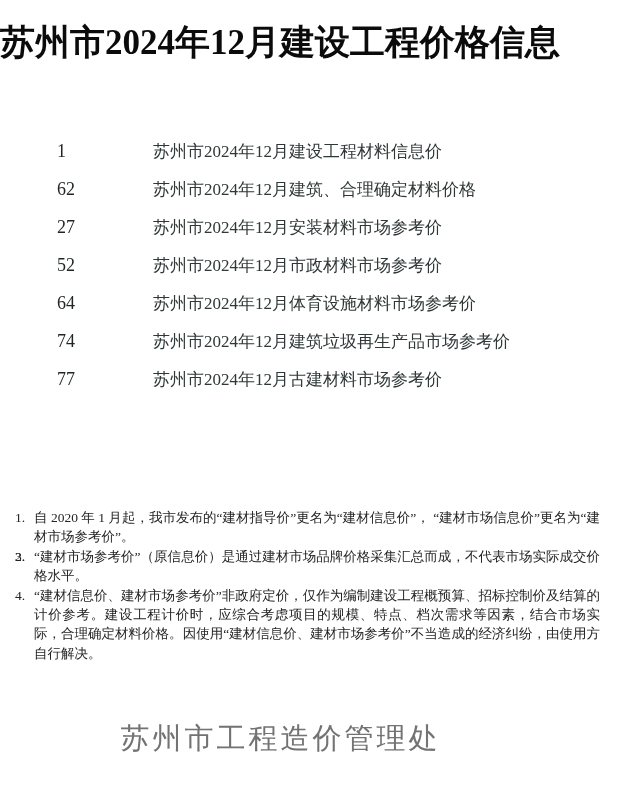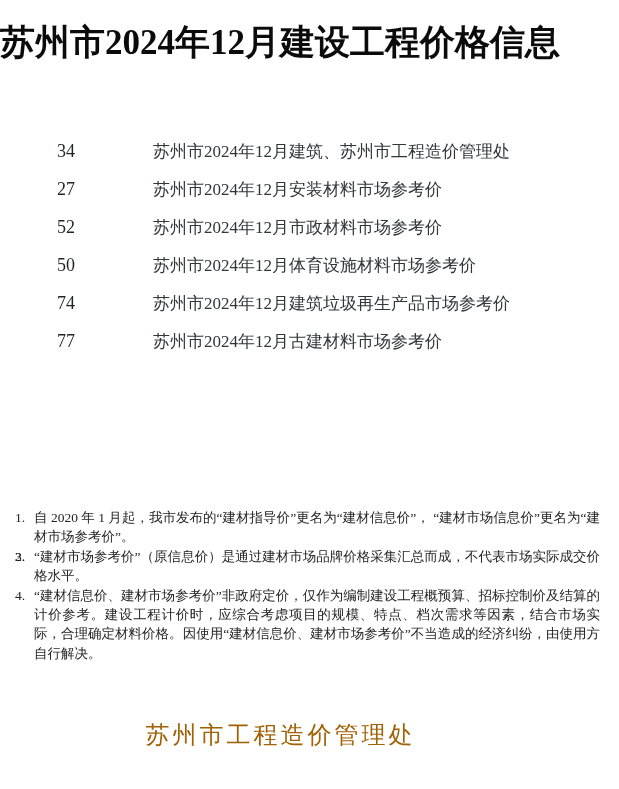--- a/index.html
+++ b/index.html
@@ -62,47 +62,50 @@
     text-align: justify;
   }
   .note-num {
     position: absolute;
     left: 0; top: 0;
   }
   .footer-seal {
     position: absolute;
     top: 721px; left: 0; width: 561px;
     text-align: center;
-    font-size: 24px;
+    font-size: 29px;
     line-height: 1.2;
     letter-spacing: 3px;
-    color: #a16207;
+    color: #737373;
     font-weight: 400;
     white-space: nowrap;
   }
 </style>
 </head>
 <body>
 
 <div class="page">
 
   <h1 class="doc-title">苏州市2024年12月建设工程价格信息</h1>
 
   <div class="toc">
     <div class="toc-row">
-      <span class="toc-page">34</span><span class="toc-label">苏州市2024年12月建筑、苏州市工程造价管理处</span>
+      <span class="toc-page">1</span><span class="toc-label">苏州市2024年12月建设工程材料信息价</span>
+    </div>
+    <div class="toc-row">
+      <span class="toc-page">62</span><span class="toc-label">苏州市2024年12月建筑、合理确定材料价格</span>
     </div>
     <div class="toc-row">
       <span class="toc-page">27</span><span class="toc-label">苏州市2024年12月安装材料市场参考价</span>
     </div>
     <div class="toc-row">
       <span class="toc-page">52</span><span class="toc-label">苏州市2024年12月市政材料市场参考价</span>
     </div>
     <div class="toc-row">
-      <span class="toc-page">50</span><span class="toc-label">苏州市2024年12月体育设施材料市场参考价</span>
+      <span class="toc-page">64</span><span class="toc-label">苏州市2024年12月体育设施材料市场参考价</span>
     </div>
     <div class="toc-row">
       <span class="toc-page">74</span><span class="toc-label">苏州市2024年12月建筑垃圾再生产品市场参考价</span>
     </div>
     <div class="toc-row">
       <span class="toc-page">77</span><span class="toc-label">苏州市2024年12月古建材料市场参考价</span>
     </div>
   </div>
 
   <div class="notes">

